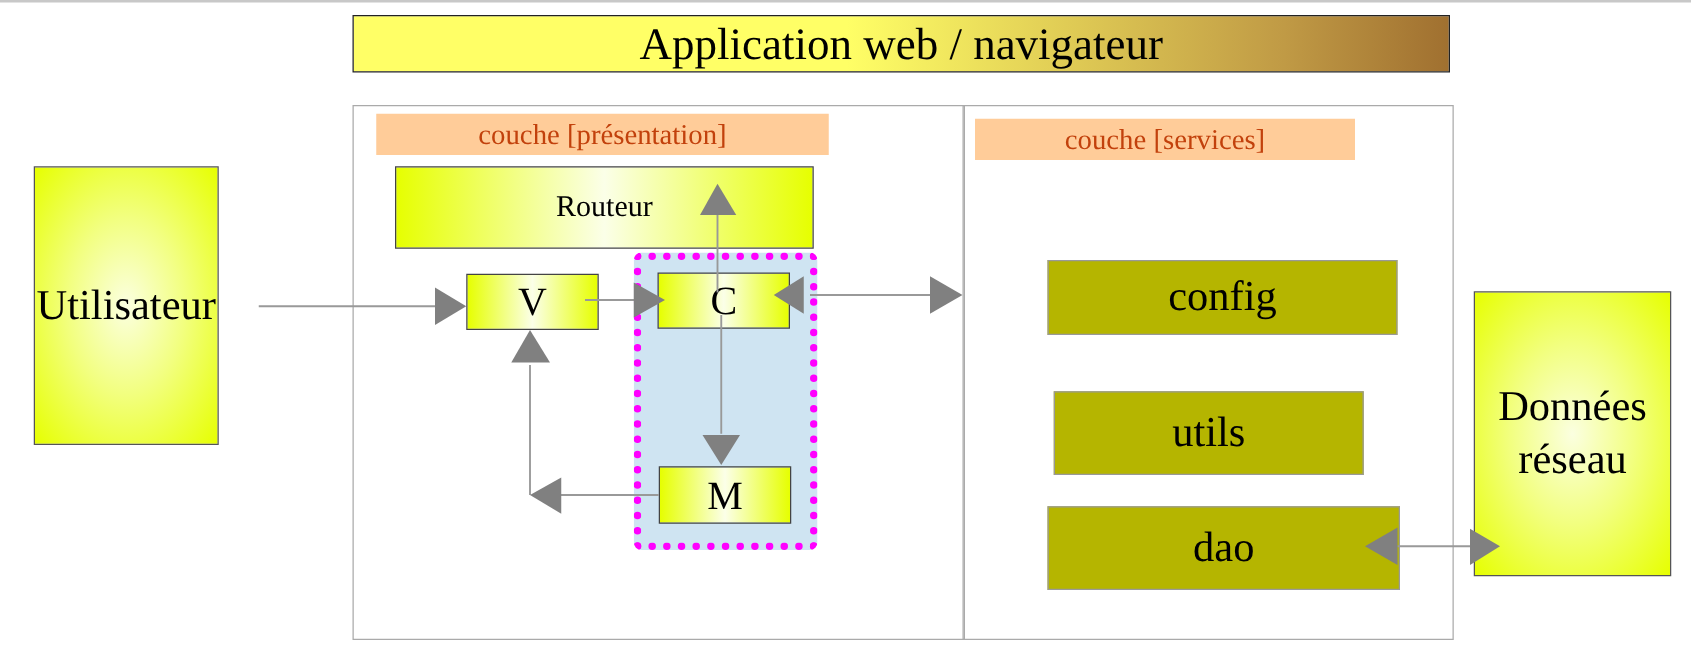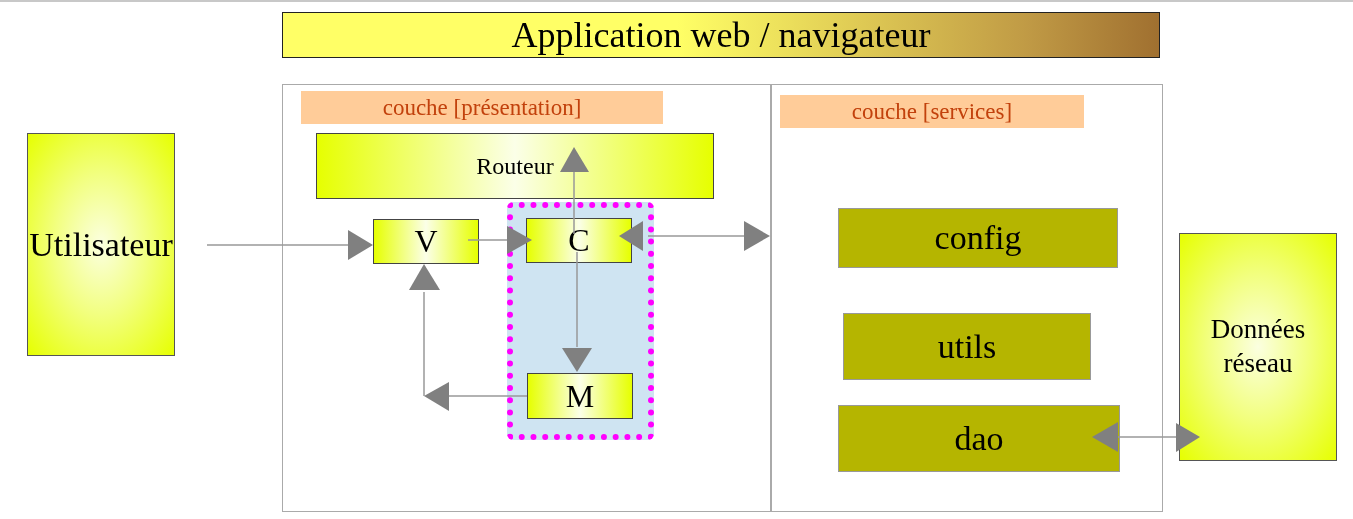--- a/index.html
+++ b/index.html
@@ -31,21 +31,21 @@
 <div class="layer-label" style="left:780px; top:95px; width:304px; height:33px;">
   <span>couche [services]</span>
 </div>
 
 <div style="position:absolute; left:507px; top:202px; width:147px; height:238px; background:#cfe4f2; border:6px dotted #ff00ff; border-radius:6px; box-sizing:border-box;"></div>
 
 <div class="box radial" style="left:27px; top:133px; width:148px; height:223px; font-size:34px;">
   <span>Utilisateur</span>
 </div>
 
-<div class="box hgrad" style="left:316px; top:133px; width:398px; height:66px; font-size:24px;">
+<div class="box hgrad" style="left:316px; top:133px; width:335px; height:66px; font-size:24px;">
   <span>Routeur</span>
 </div>
 
 <div class="box hgrad" style="left:373px; top:219px; width:106px; height:45px; font-size:32px;">
   <span>V</span>
 </div>
 
 <div class="box hgrad" style="left:526px; top:218px; width:106px; height:45px; font-size:32px;">
   <span>C</span>
 </div>
@@ -57,21 +57,21 @@
 <div class="box olive" style="left:838px; top:208px; width:280px; height:60px; font-size:34px;">
   <span>config</span>
 </div>
 <div class="box olive" style="left:843px; top:313px; width:248px; height:67px; font-size:34px;">
   <span>utils</span>
 </div>
 <div class="box olive" style="left:838px; top:405px; width:282px; height:67px; font-size:34px;">
   <span>dao</span>
 </div>
 
-<div class="box radial" style="left:1179px; top:233px; width:158px; height:228px; font-size:27px; line-height:1.25; padding:0 6px;">
+<div class="box radial" style="left:1179px; top:233px; width:158px; height:228px; font-size:34px; line-height:1.25; padding:0 6px;">
   <span>Données réseau</span>
 </div>
 
 <svg class="overlay" width="1353" height="519">
   <g stroke="#999" stroke-width="1.5" fill="none">
     <line x1="207" y1="245" x2="352" y2="245"></line>
     <line x1="468" y1="240" x2="508" y2="240"></line>
     <line x1="574" y1="234" x2="574" y2="172"></line>
     <line x1="577" y1="252" x2="577" y2="347"></line>
     <line x1="527" y1="396" x2="448" y2="396"></line>

